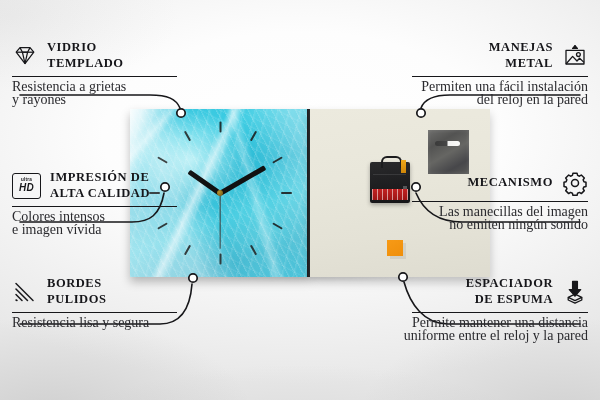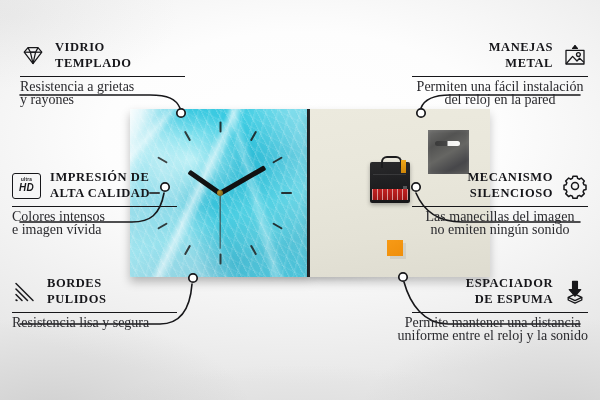--- a/index.html
+++ b/index.html
@@ -114,34 +114,34 @@
   .label .title{
      font-family:"Liberation Serif", serif;
      font-weight:700;color:#16161a;
      font-size:12.5px;line-height:15.5px;letter-spacing:.55px;
      text-transform:uppercase;white-space:nowrap;}
   .label.right .title{text-align:right;}
   .label .rule{height:1.4px;background:#17171a;margin-top:5px;}
   .label .desc{
      font-family:"Liberation Serif", serif;
      font-size:14px;line-height:12.4px;color:#2a2a2e;margin-top:4px;white-space:nowrap;}
-  .label.right .desc{text-align:center;}
+  .label.right .desc{text-align:right;}
   .ico{width:26px;height:26px;flex:0 0 26px;display:block;}
   .ico svg{display:block;width:26px;height:26px;}
 
   
   .hd-badge{width:27px;height:24px;flex:0 0 27px;border:1.5px solid #17171a;border-radius:3px;
      display:flex;flex-direction:column;align-items:center;justify-content:center;line-height:1;}
   .hd-badge .u{font-size:4.6px;font-weight:700;letter-spacing:.2px;color:#17171a;
      font-family:"Liberation Sans", sans-serif;}
   .hd-badge .h{font-size:10px;font-weight:700;letter-spacing:.2px;color:#17171a;margin-top:.5px;
      font-family:"Liberation Sans", sans-serif;font-style:italic;}
 
   
-  #lbl-glass{left:20px;top:40px;}
+  #lbl-glass{left:12px;top:40px;}
   #lbl-glass .rule{width:165px;}
   #lbl-print{left:12px;top:170px;}
   #lbl-print .rule{width:165px;}
   #lbl-edges{left:12px;top:276px;}
   #lbl-edges .rule{width:165px;}
 
   #lbl-handles{right:12px;top:40px;}
   #lbl-handles .rule{width:176px;margin-left:auto;}
   #lbl-mech{right:12px;top:170px;}
   #lbl-mech .rule{width:176px;margin-left:auto;}
@@ -311,21 +311,20 @@
     <div class="desc">
       <span>Permiten una fácil instalación</span><br>
       <span>del reloj en la pared</span>
     </div>
   </div>
 
   <div class="label right" id="lbl-mech">
     <div class="head">
       <div class="title">
         <span>MECANISMO</span><br>
-        <span>SILENCIOSO</span>
       </div>
       <span class="ico">
         <svg viewBox="0 0 26 26">
           <g fill="none" stroke="#17171a" stroke-width="1.5" stroke-linejoin="round">
             <path d="M10.9,3.3 h4.2 l.5,2.1 1.9,.8 1.8,-1.2 3,3 -1.2,1.8 .8,1.9 2.1,.5 v4.2 l-2.1,.5 -.8,1.9 1.2,1.8 -3,3 -1.8,-1.2 -1.9,.8 -.5,2.1 h-4.2 l-.5,-2.1 -1.9,-.8 -1.8,1.2 -3,-3 1.2,-1.8 -.8,-1.9 -2.1,-.5 v-4.2 l2.1,-.5 .8,-1.9 -1.2,-1.8 3,-3 1.8,1.2 1.9,-.8 Z"></path>
             <circle cx="13" cy="13" r="3.5"></circle>
           </g>
         </svg>
       </span>
     </div>
@@ -348,17 +347,17 @@
             <path d="M10.6,2.4 h4.8 v8.2 h3.3 L13,17.2 L7.3,10.6 h3.3 Z" fill="#17171a"></path>
             <path d="M6.2,18.4 L13,15.2 L19.8,18.4 L13,21.6 Z"></path>
             <path d="M6.2,18.4 v2.6 L13,24.2 L19.8,21 v-2.6"></path>
           </g>
         </svg>
       </span>
     </div>
     <div class="rule"></div>
     <div class="desc">
       <span>Permite mantener una distancia</span><br>
-      <span>uniforme entre el reloj y la sonido</span>
+      <span>uniforme entre el reloj y la pared</span>
     </div>
   </div>
 
 </div>
 
 </body></html>

